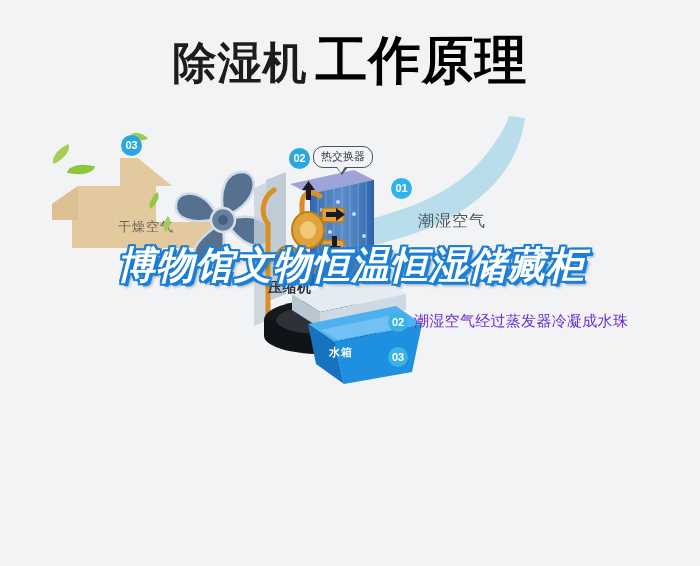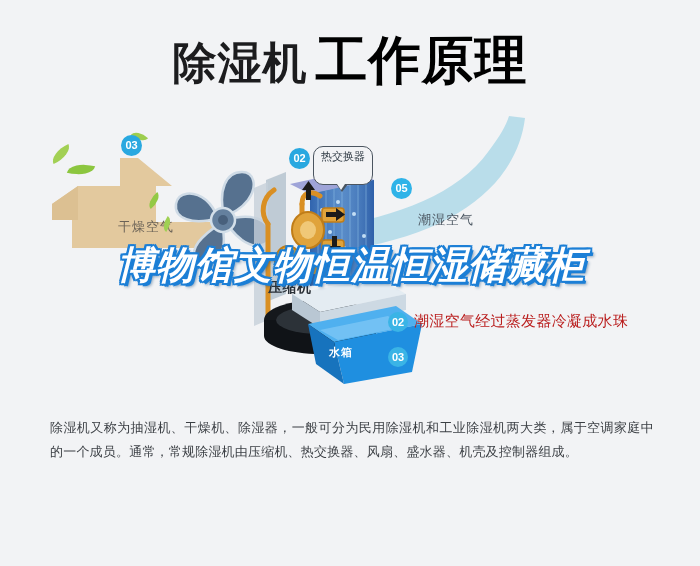--- a/index.html
+++ b/index.html
@@ -82,21 +82,21 @@
     font-size: 13px;
     color: #6a6257;
     letter-spacing: 1px;
     white-space: nowrap;
   }
 
   .wet-label {
     position: absolute;
     left: 418px;
     top: 103px;
-    font-size: 13px;
+    font-size: 16px;
     color: #4a5560;
     letter-spacing: 1px;
     white-space: nowrap;
   }
 
   
   .leaf {
     position: absolute;
     width: 22px; height: 12px;
     background: #8cc63f;
@@ -143,21 +143,21 @@
   }
   .badge.b03d { left: 121px; top: 27px; }
   .badge.b02d { left: 289px; top: 40px; }
   .badge.b01d { left: 391px; top: 70px; background:#2fb3e8; }
 
   
   .callout {
     position: absolute;
     left: 313px;
     top: 38px;
-    padding: 2px 7px 20px;
+    padding: 2px 7px 3px;
     background: #f2f3f5;
     border: 1.6px solid #4b5560;
     border-radius: 10px;
     font-size: 11px;
     color: #2f3a44;
     white-space: nowrap;
   }
   .callout::after {
     content: "";
     position: absolute;
@@ -222,21 +222,21 @@
     background: #3ab4e6;
     color: #fff;
     font-size: 11px;
     font-weight: bold;
     line-height: 20px;
     text-align: center;
     margin-right: 6px;
   }
   .legend-text {
     font-size: 15px;
-    color: #b91c1c;
+    color: #6d28d9;
     letter-spacing: 0.3px;
   }
   .legend-row.hidden-row { visibility: hidden; height: 0; overflow: hidden; }
 
   
   .watermark {
     position: absolute;
     left: 86px;
     top: 243px;
     width: 530px;
@@ -389,21 +389,21 @@
 
         <path d="M62 180 L150 162 L176 180 L88 198 Z" fill="#4fb0ef"></path>
         <path d="M88 198 L176 180 L166 228 L98 240 Z" fill="#1f8fe0"></path>
         <path d="M62 180 L88 198 L98 240 L70 220 Z" fill="#1773bd"></path>
         <path d="M74 186 L142 172 L158 183 L92 196 Z" fill="#8fd0f7" opacity=".55"></path>
       </svg>
     </div>
 
     <div class="badge b03d">03</div>
     <div class="badge b02d">02</div>
-    <div class="badge b01d">05</div>
+    <div class="badge b01d">01</div>
 
     <div class="callout">热交换器</div>
 
     <span class="comp-label">压缩机</span>
     <span class="tank-label">水箱</span>
 
     <div class="legend">
       <div class="legend-row hidden-row">
         <span class="legend-badge">01</span>
         <span class="legend-text">潮湿空气由机器侧面吸入</span>
@@ -415,16 +415,15 @@
       <div class="legend-row">
         <span class="legend-badge">03</span>
       </div>
     </div>
 
   </div>
 
   <div class="watermark">博物馆文物恒温恒湿储藏柜</div>
 
   <div class="body-copy">
-    <p class="para1">除湿机又称为抽湿机、干燥机、除湿器，一般可分为民用除湿机和工业除湿机两大类，属于空调家庭中的一个成员。通常，常规除湿机由压缩机、热交换器、风扇、盛水器、机壳及控制器组成。</p>
   </div>
 
 </div>
 
 </body></html>

